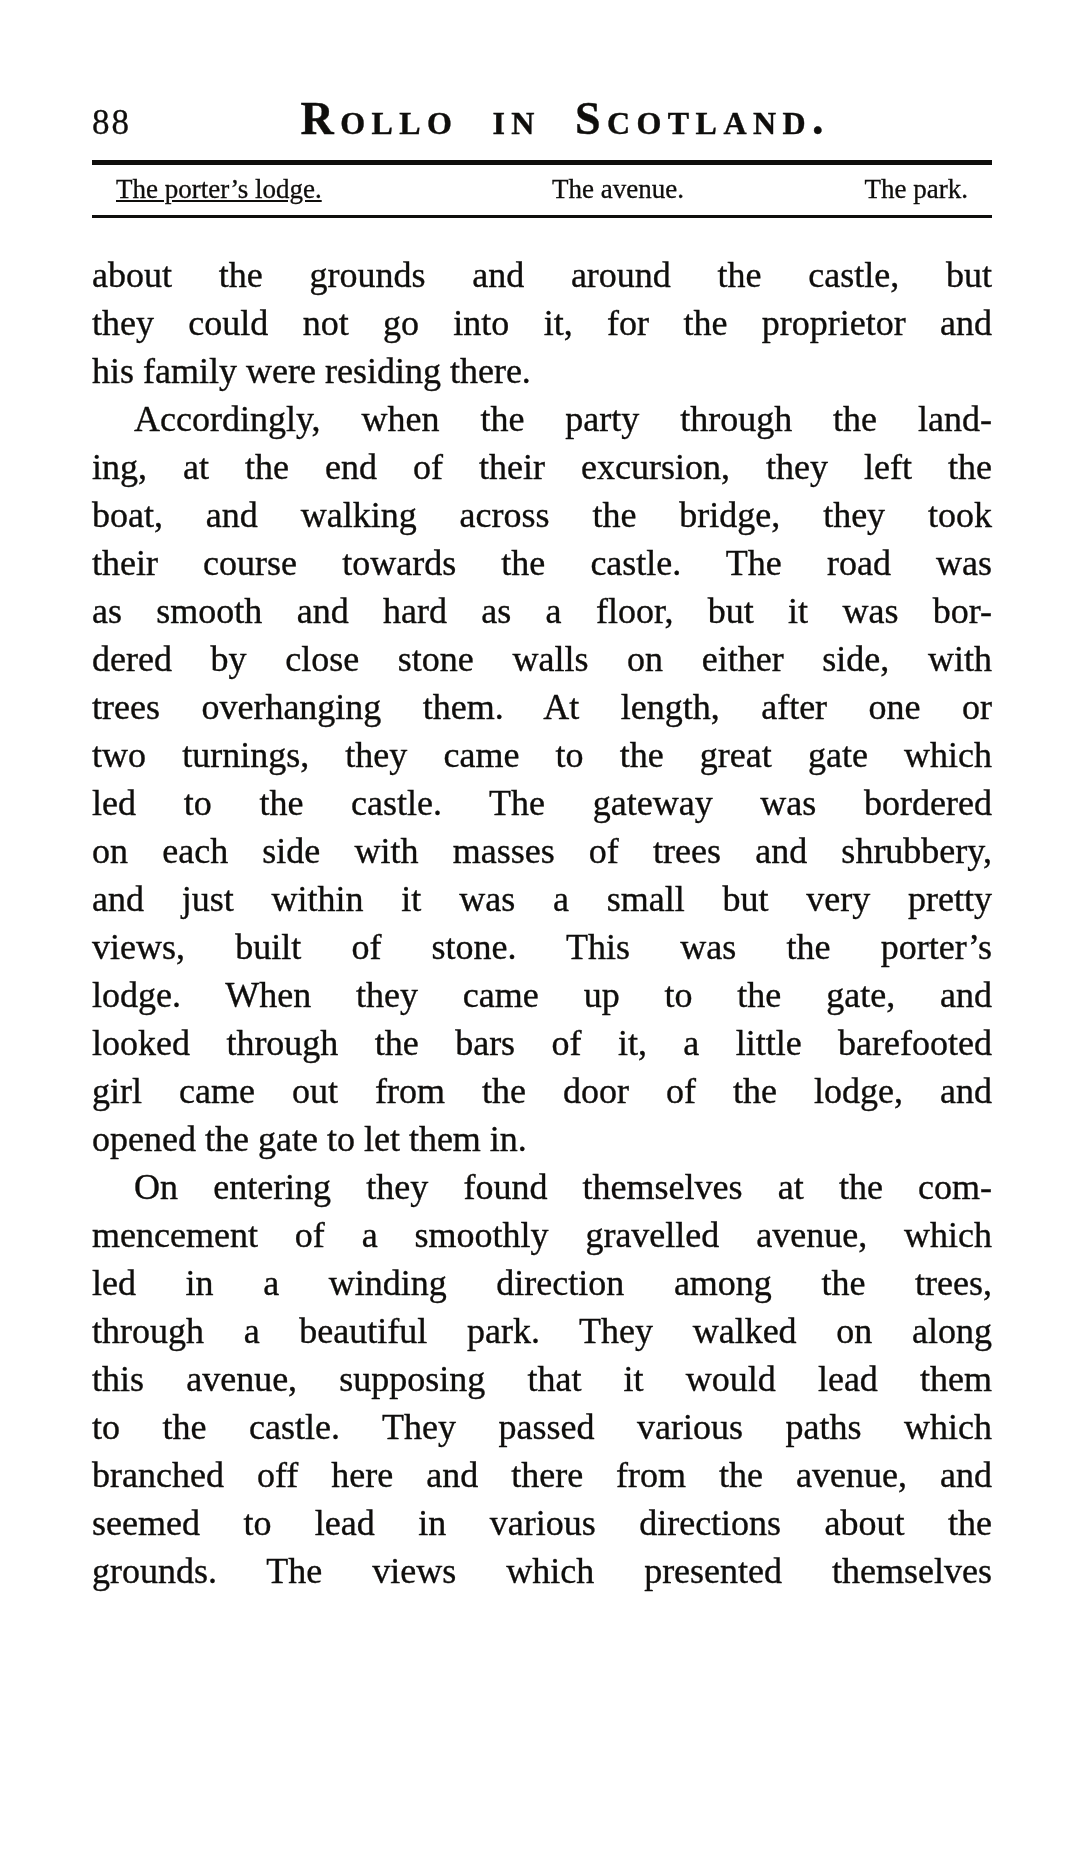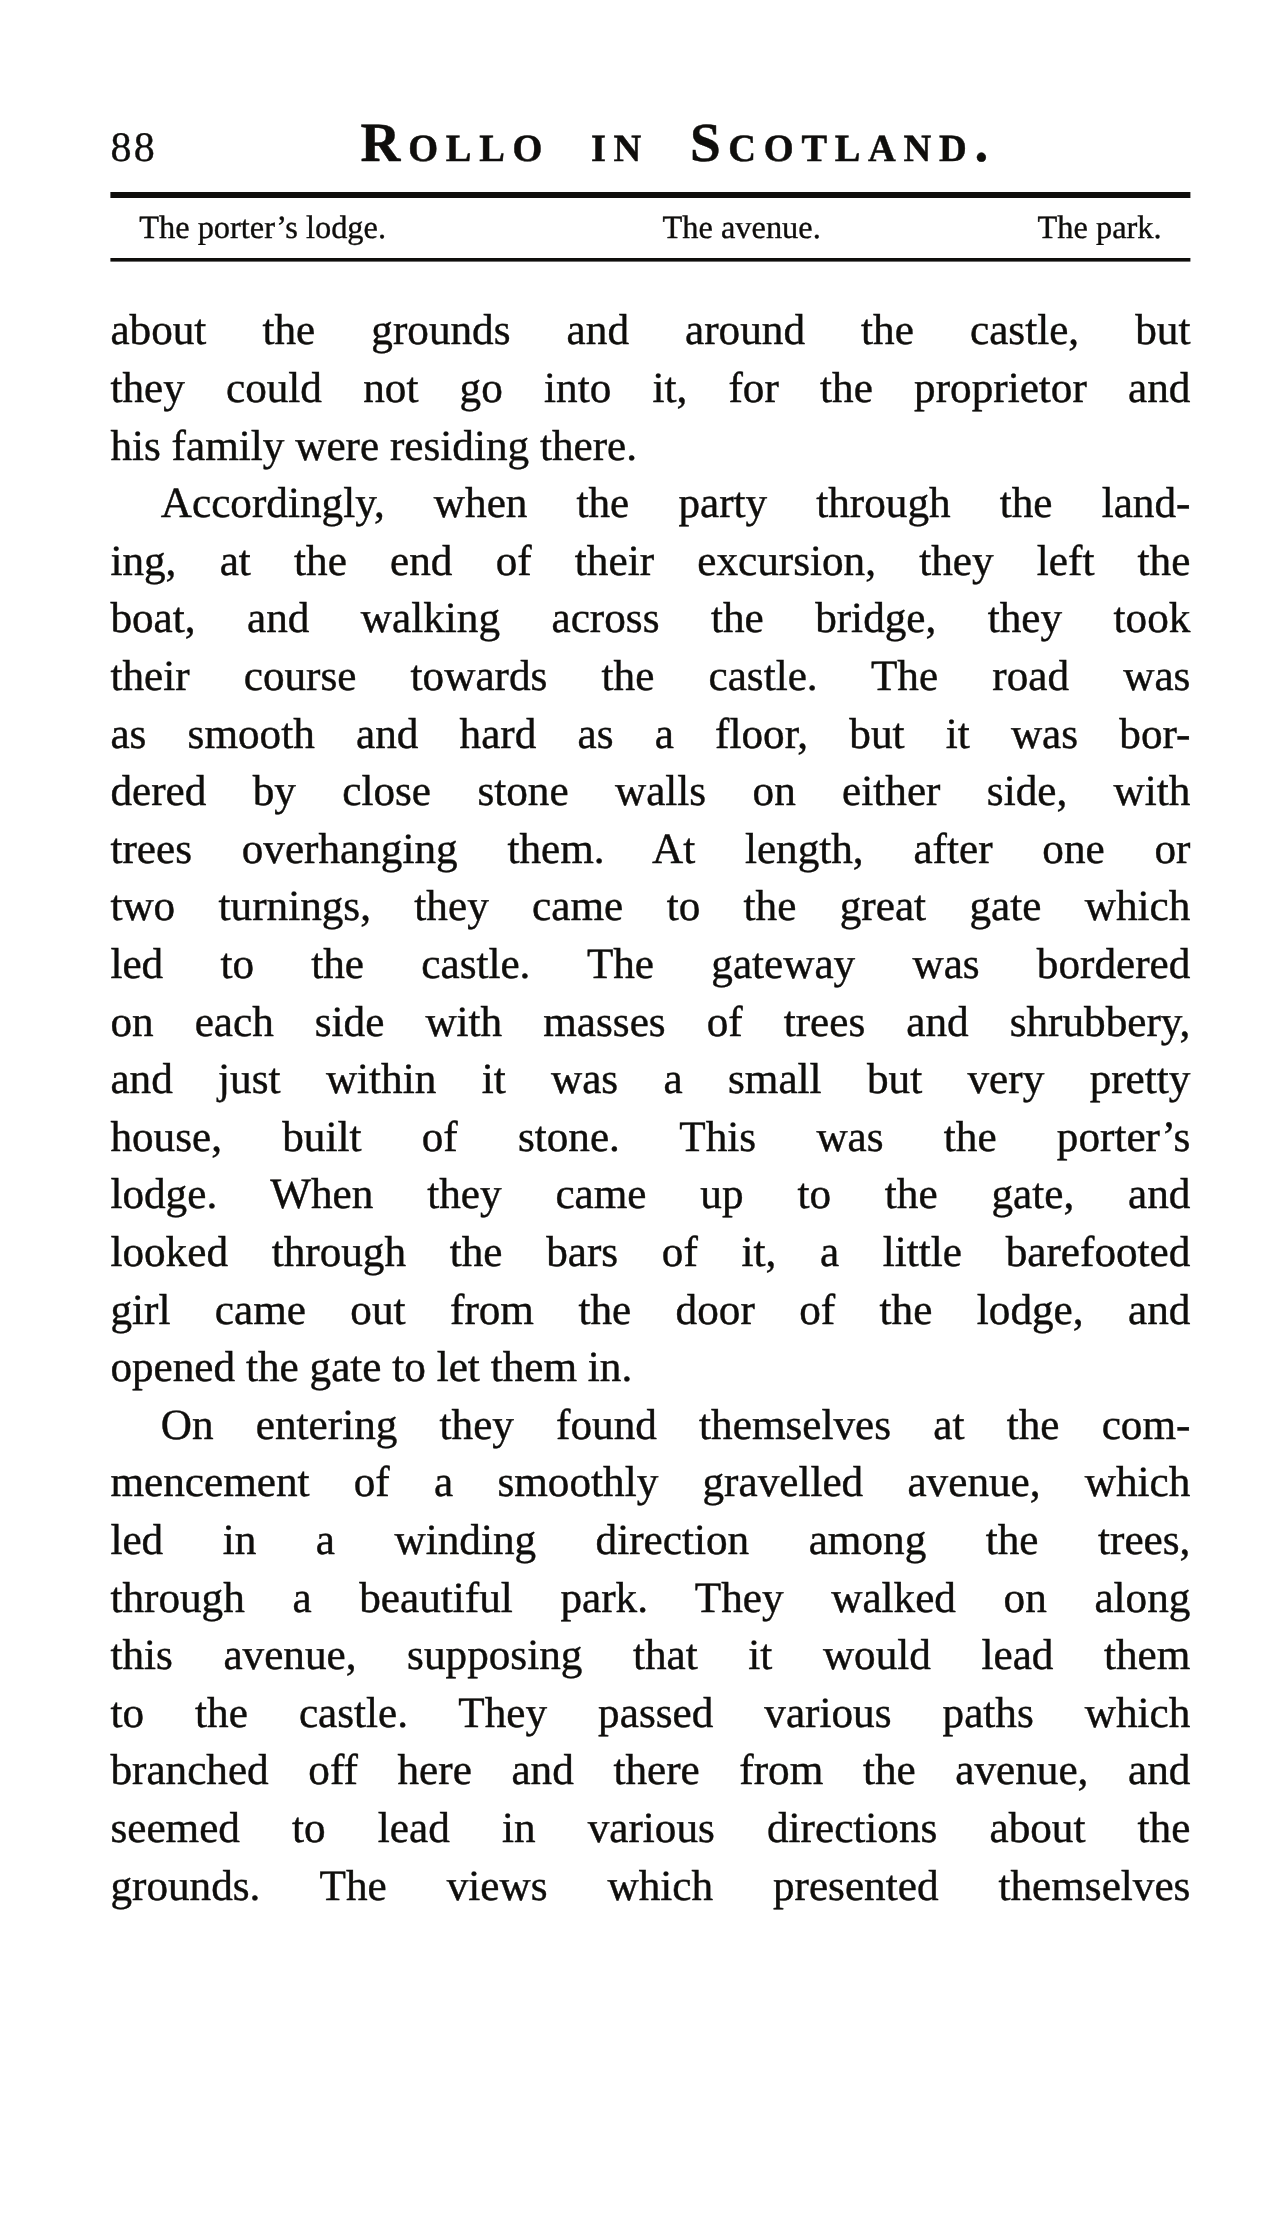--- a/index.html
+++ b/index.html
@@ -52,21 +52,21 @@
   .rule.thick { height: 5px; }
   .rule.thin  { height: 3px; }
   .running-heads {
     display: grid;
     grid-template-columns: 1fr 1fr 1fr;
     align-items: center;
     padding: 9px 24px 10px 24px;
     font-size: 27px;
     -webkit-text-stroke: 0.3px currentColor;
   }
-  .running-heads .rh-left   { text-align: left; }
+  .running-heads .rh-left   { text-align: left; text-decoration: underline; }
   .running-heads .rh-center { text-align: right; }
   .running-heads .rh-right  { text-align: right; }
   
   .body-text {
     margin-top: 33px;
     font-size: 36px;
     line-height: 48px;
     -webkit-text-stroke: 0.35px currentColor;
   }
   .line {
@@ -114,21 +114,21 @@
           <div class="line">ing, at the end of their excursion, they left the</div>
           <div class="line">boat, and walking across the bridge, they took</div>
           <div class="line">their course towards the castle. The road was</div>
           <div class="line">as smooth and hard as a floor, but it was bor-</div>
           <div class="line">dered by close stone walls on either side, with</div>
           <div class="line">trees overhanging them. At length, after one or</div>
           <div class="line">two turnings, they came to the great gate which</div>
           <div class="line">led to the castle. The gateway was bordered</div>
           <div class="line">on each side with masses of trees and shrubbery,</div>
           <div class="line">and just within it was a small but very pretty</div>
-          <div class="line">house, built of stone. This was the porter’s</div>
+          <div class="line">views, built of stone. This was the porter’s</div>
           <div class="line">lodge. When they came up to the gate, and</div>
           <div class="line">looked through the bars of it, a little barefooted</div>
           <div class="line">girl came out from the door of the lodge, and</div>
           <div class="line lastline">opened the gate to let them in.</div>
         </div>
         <div class="para indent">
           <div class="line">On entering they found themselves at the com-</div>
           <div class="line">mencement of a smoothly gravelled avenue, which</div>
           <div class="line">led in a winding direction among the trees,</div>
           <div class="line">through a beautiful park. They walked on along</div>

